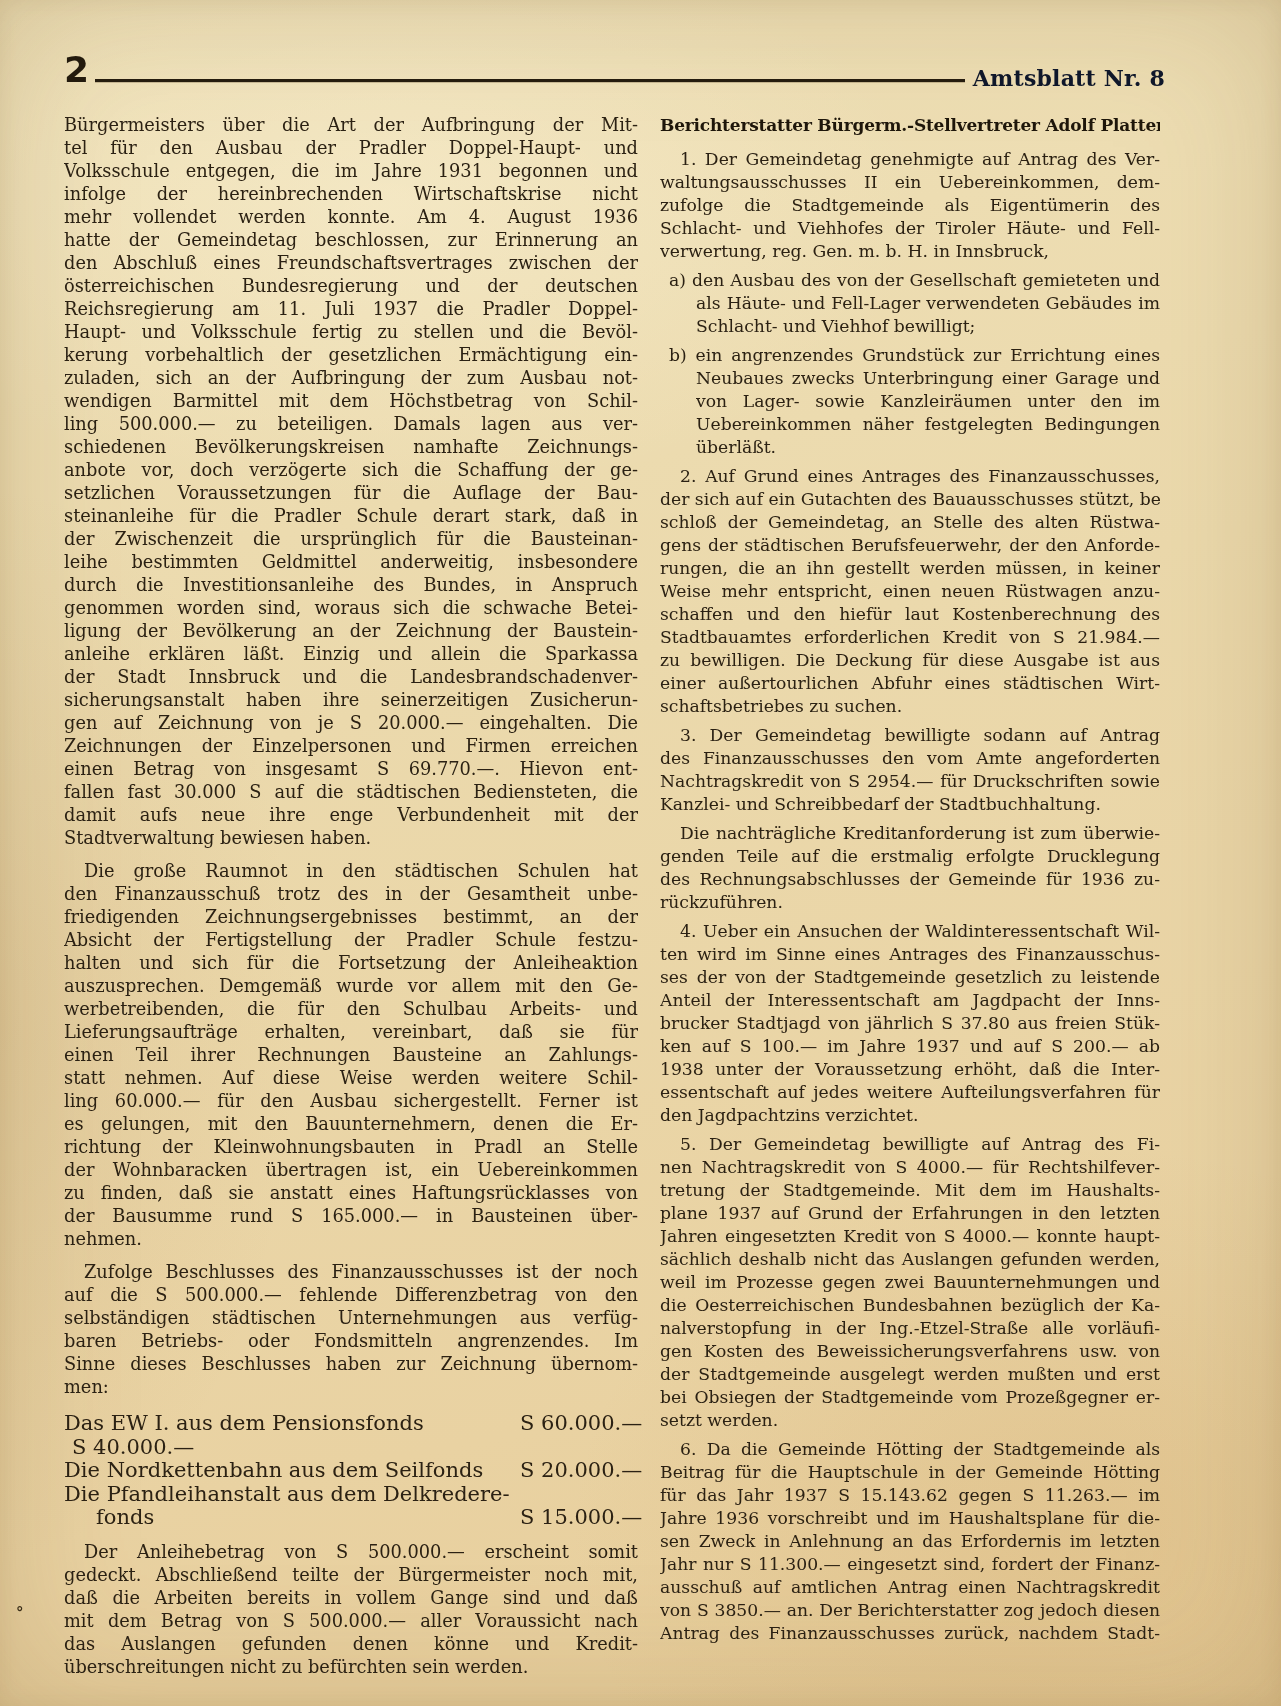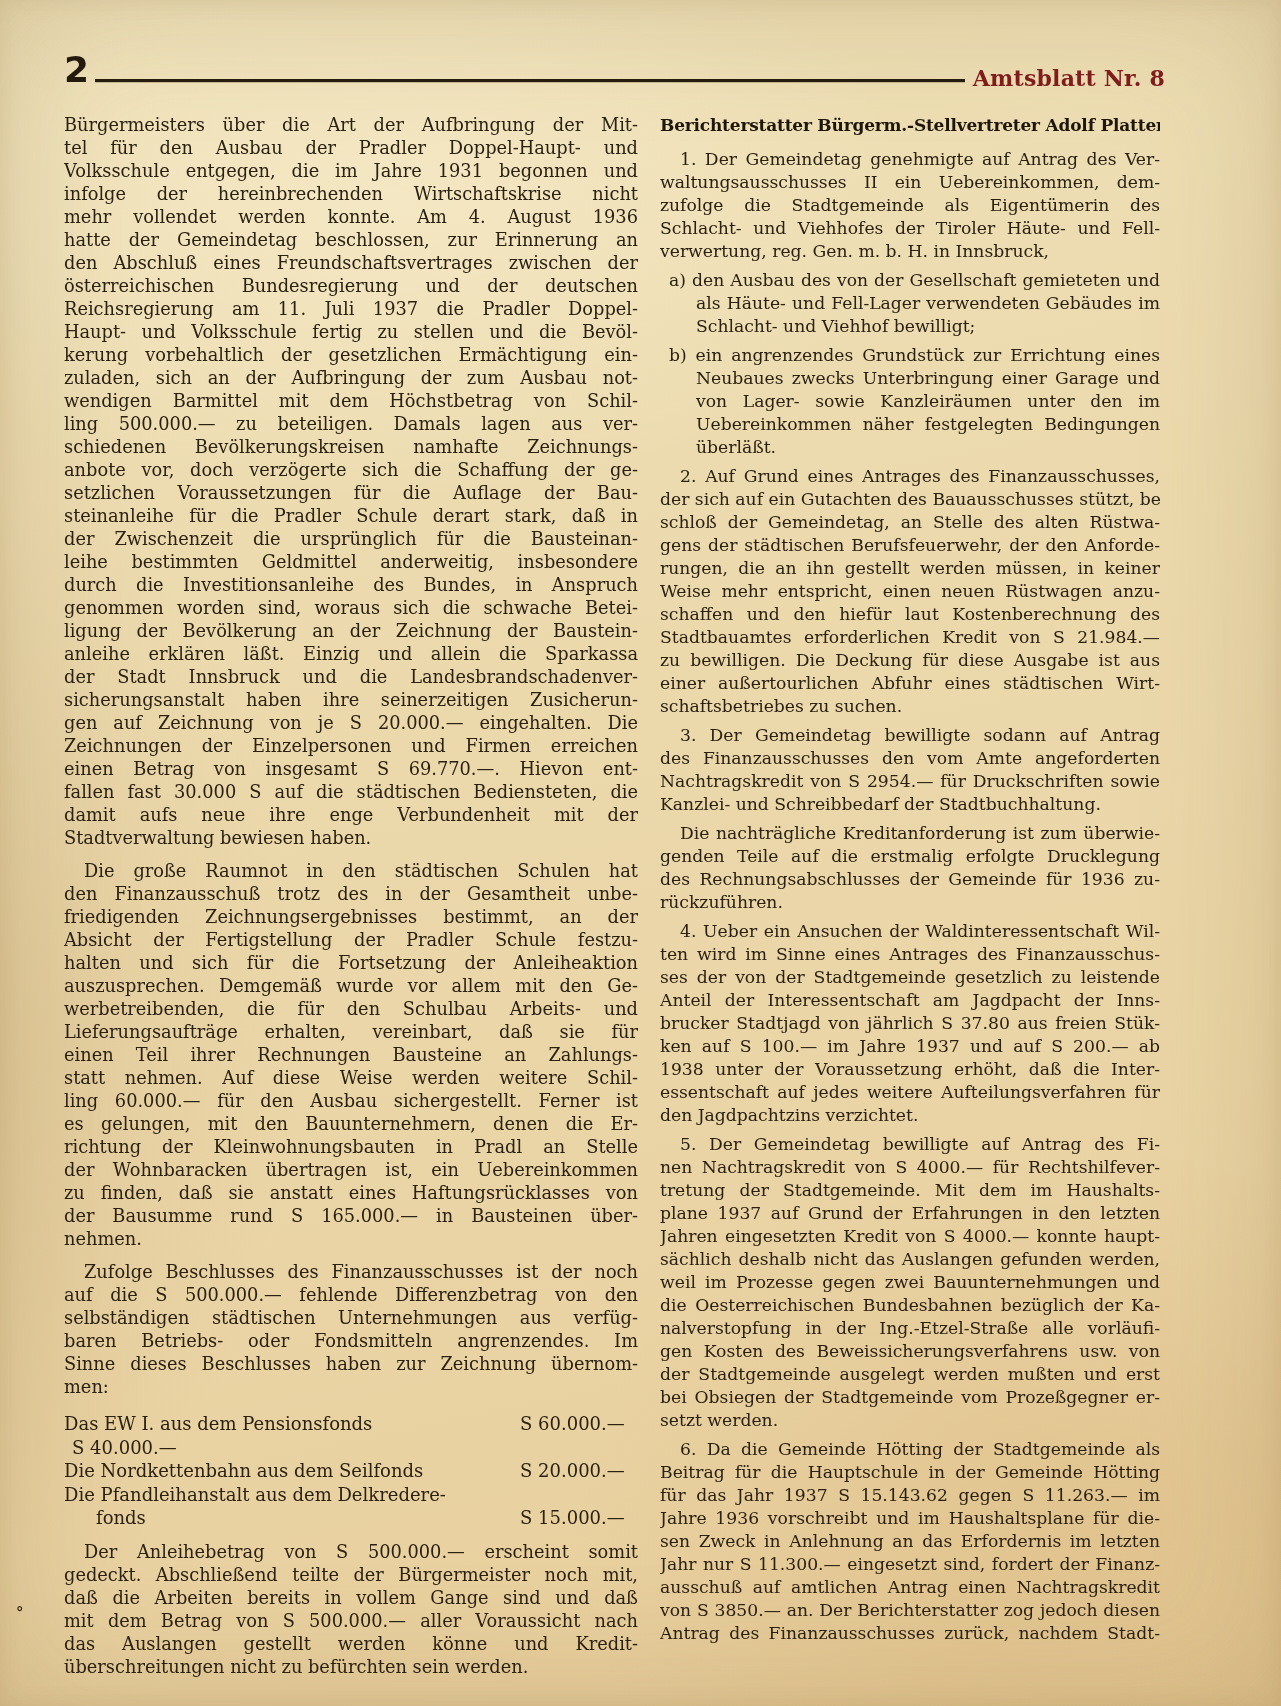--- a/index.html
+++ b/index.html
@@ -28,21 +28,21 @@
     font-weight:bold;font-size:36px;line-height:0.9;
     color:#231a0d;
   }
   .header-rule{
     flex:1;height:3px;background:#251c0e;
     margin:0 8px 4px 6px;
     box-shadow:0 1px 0 rgba(80,60,30,0.25);
   }
   .masthead-title{
     font-weight:bold;font-size:22px;line-height:1;
-    letter-spacing:0.2px;color:#7f1d1d;
+    letter-spacing:0.2px;color:#0f172a;
     margin-bottom:-3px;white-space:nowrap;
   }
   .columns{
     position:relative;z-index:2;
     display:flex;gap:22px;
     margin:27px 0 0 64px;
   }
   .col{min-width:0;}
   .col-left{width:574px;}
   .col-right{width:500px;}
@@ -67,21 +67,21 @@
   .col-left .line{font-size:17.8px;}
   .col-right .line{font-size:17.2px;}
   .line.last{text-align-last:left;}
   .para.indent .line:first-child{margin-left:20px;}
   .para.hang{padding-left:36px;}
   .para.hang .line:first-child{margin-left:-27px;}
 
   .sub-list{margin-top:14px;margin-bottom:4px;}
   .list-row{
     display:flex;align-items:center;
-    line-height:23.5px;font-size:18px;
+    line-height:23.5px;font-size:21px;
   }
   .list-label{flex:1;white-space:nowrap;overflow:hidden;}
   .list-label.indent{padding-left:32px;}
   .list-amount{width:118px;flex-shrink:0;white-space:nowrap;margin-left:8px;}
 
   .margin-mark{
     position:absolute;left:16px;top:1604px;
     font-size:15px;font-weight:bold;color:#3a2d18;z-index:2;
   }
 </style>
@@ -176,21 +176,21 @@
         <div class="list-row">
           <span class="list-label indent">fonds</span>
           <span class="list-amount">S 15.000.—</span>
         </div>
       </div>
       <div class="para indent">
         <div class="line">Der Anleihebetrag von S 500.000.— erscheint somit</div>
         <div class="line">gedeckt. Abschließend teilte der Bürgermeister noch mit,</div>
         <div class="line">daß die Arbeiten bereits in vollem Gange sind und daß</div>
         <div class="line">mit dem Betrag von S 500.000.— aller Voraussicht nach</div>
-        <div class="line">das Auslangen gestellt werden könne und Kredit-</div>
+        <div class="line">das Auslangen gefunden denen könne und Kredit-</div>
         <div class="line last">überschreitungen nicht zu befürchten sein werden.</div>
       </div>
     </div>
   <div class="col col-right" id="col-right">
     <div class="article-heading">Berichterstatter Bürgerm.-Stellvertreter Adolf Platter</div>
   <div class="para indent first">
         <div class="line">1. Der Gemeindetag genehmigte auf Antrag des Ver-</div>
         <div class="line">waltungsausschusses II ein Uebereinkommen, dem-</div>
         <div class="line">zufolge die Stadtgemeinde als Eigentümerin des</div>
         <div class="line">Schlacht- und Viehhofes der Tiroler Häute- und Fell-</div>

